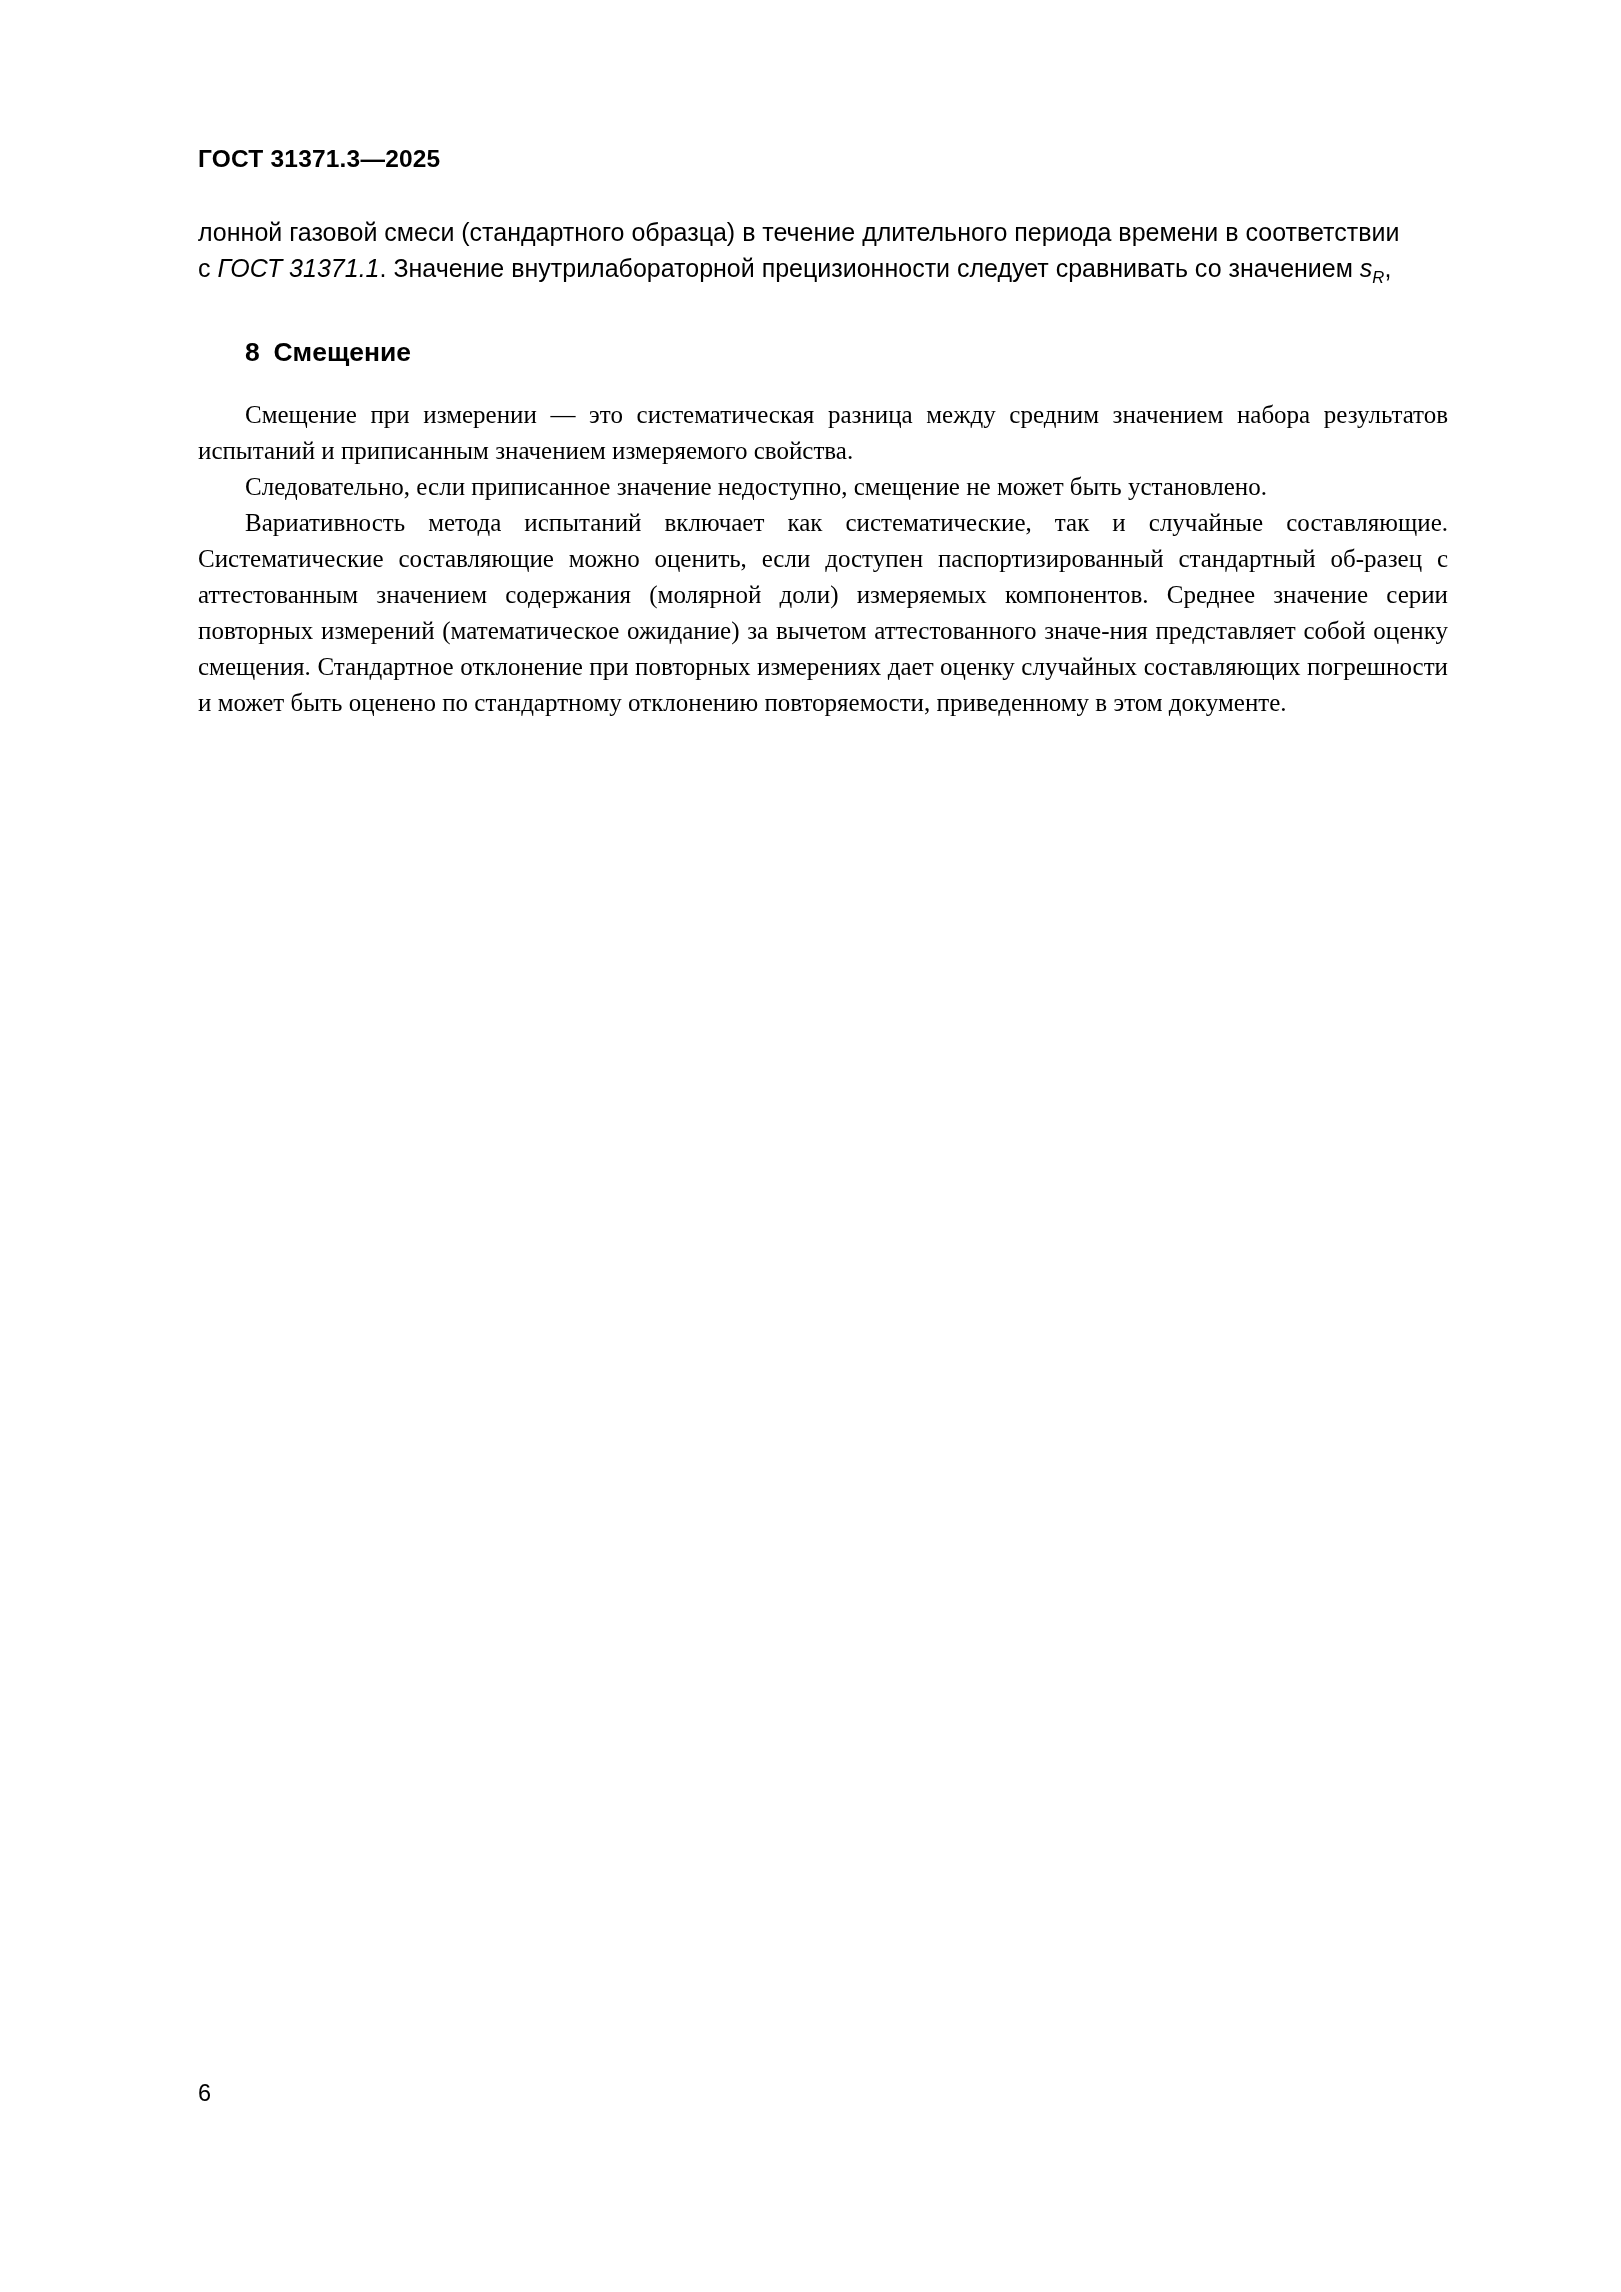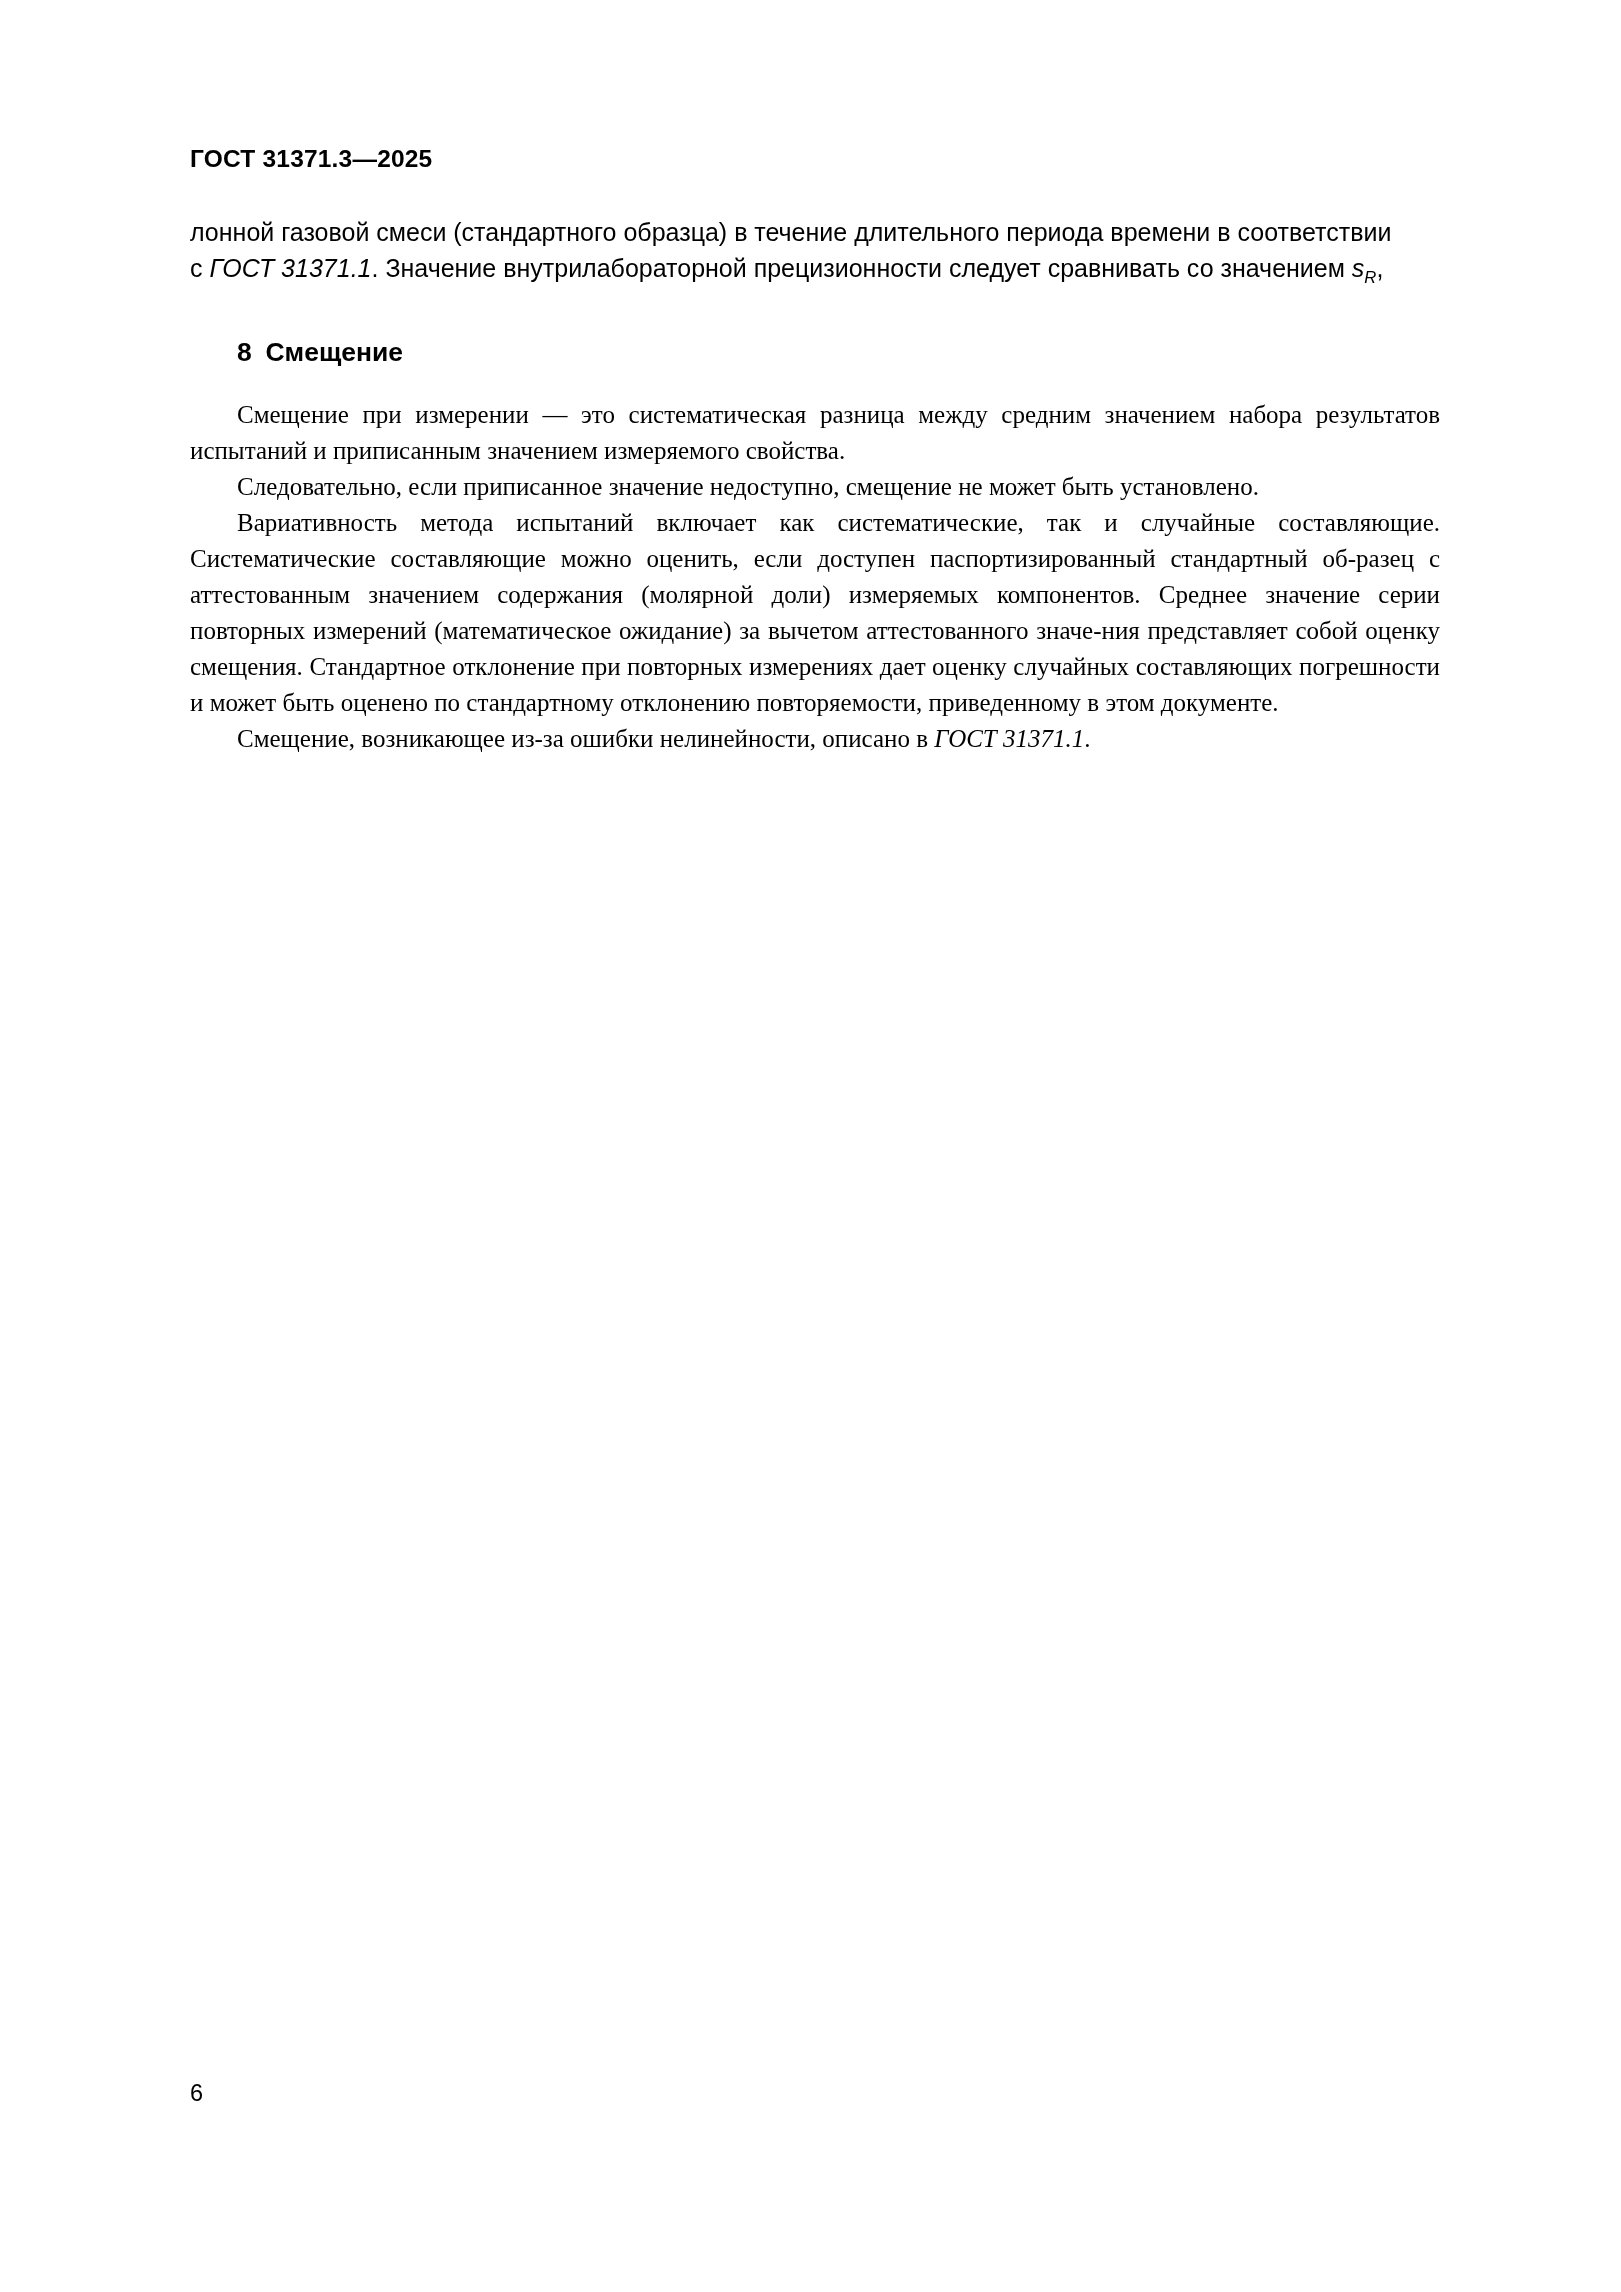--- a/index.html
+++ b/index.html
@@ -10,21 +10,21 @@
   body {
     width: 1621px;
     height: 2293px;
     position: relative;
     font-family: "Liberation Sans", sans-serif;
     color: #000000;
     -webkit-font-smoothing: antialiased;
   }
   .page {
     position: absolute;
-    top: 0; left: 4px;
+    top: 0; left: 12px;
     width: 1320px;
     height: 2293px;
     box-sizing: border-box;
     padding: 4px;
   }
   .doc-header {
     position: absolute;
     top: 145px;
     left: 186px;
     font-size: 24.5px;
@@ -97,20 +97,19 @@
     <div class="lead-block">
       <p class="body-text">лонной газовой смеси (стандартного образца) в течение длительного периода времени в соответствии</p>
       <p class="body-text"><span>с </span><span class="italic">ГОСТ 31371.1</span><span>. Значение внутрилабораторной прецизионности следует сравнивать со значением </span><span class="sub"><span>s</span><sub>R</sub></span><span>,</span></p>
     </div>
 
     <h2 class="section-heading"><span class="num">8</span><span>Смещение</span></h2>
 
     <p class="body-text indent">Смещение при измерении — это систематическая разница между средним значением набора результатов испытаний и приписанным значением измеряемого свойства.</p>
     <p class="body-text indent">Следовательно, если приписанное значение недоступно, смещение не может быть установлено.</p>
     <p class="body-text indent">Вариативность метода испытаний включает как систематические, так и случайные составляющие. Систематические составляющие можно оценить, если доступен паспортизированный стандартный об-разец с аттестованным значением содержания (молярной доли) измеряемых компонентов. Среднее значение серии повторных измерений (математическое ожидание) за вычетом аттестованного значе-ния представляет собой оценку смещения. Стандартное отклонение при повторных измерениях дает оценку случайных составляющих погрешности и может быть оценено по стандартному отклонению повторяемости, приведенному в этом документе.</p>
-    <p class="body-text indent"><span>Смещение, возникающее из-за ошибки нелинейности, описано в </span><span class="italic">ГОСТ 31371.1</span><span>.</span></p>
 
   </div>
 
   <div class="page-number">6</div>
 
 </div>
 
 
 </body></html>

